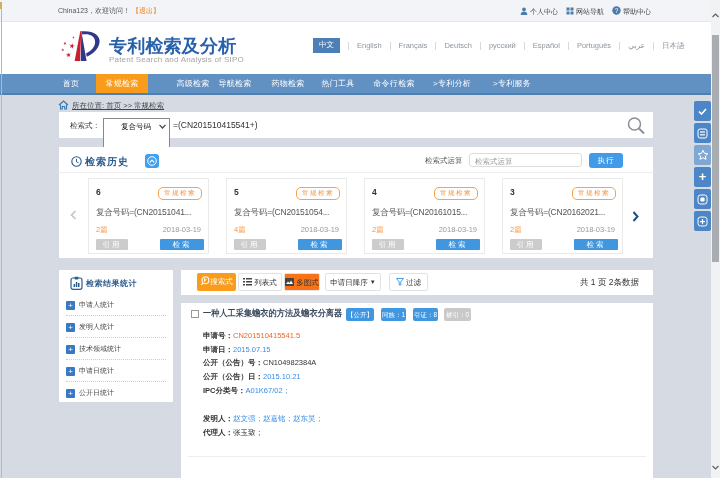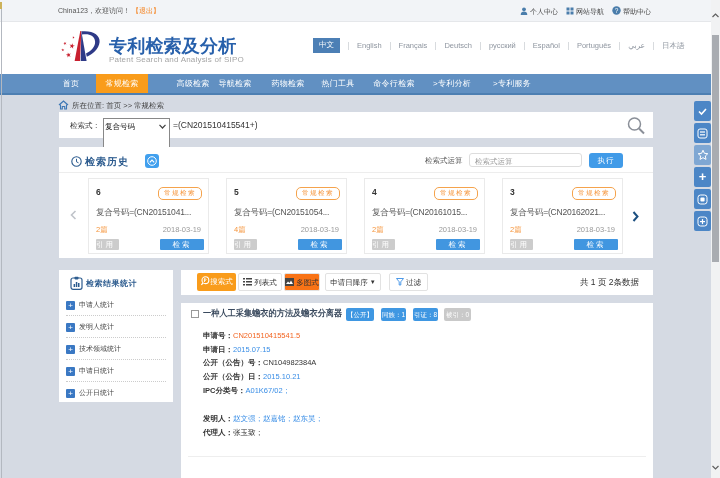--- a/index.html
+++ b/index.html
@@ -17,42 +17,42 @@
 #langbar .sep { width:1px; height:8px; background:#d8dbde; margin:0 8px; }
 #langbar .zh { background:#4c7fb5; color:#fff; padding:2px 6px 3px; font-size:7.5px; }
 #title1 { left:109px; top:34px; font-size:18px; font-weight:bold; color:#2760ab; letter-spacing:0.2px;}
 #title2 { left:109px; top:55px; font-size:8px; color:#a5a5a5; letter-spacing:0.2px;}
 
 #nav { left:0; top:74px; width:711px; height:19px; background:#6190c2; font-size:8px; color:#fff; }
 #nav .it { position:absolute; top:0; height:19px; line-height:19px; text-align:center; letter-spacing:0.3px; }
 #navstrip { left:0; top:93px; width:711px; height:2px; background:#4d7fb2; }
 #graybg { left:0; top:95px; width:711px; height:383px; background:#d5dae3; }
 
-#crumb { left:72px; top:101px; font-size:7.5px; color:#444; }
+#crumb { left:72px; top:101px; font-size:7.5px; color:#444;text-decoration:underline; }
 
 .panel { position:absolute; background:#fff; }
 #searchp { left:59px; top:112px; width:594px; height:26px; }
 #histp { left:59px; top:147px; width:594px; height:111px; }
 #sidep { left:59px; top:270px; width:114px; height:132px; }
 #toolp { left:181px; top:270px; width:472px; height:25px; }
 #resp { left:181px; top:303px; width:472px; height:175px; }
 
 #searchp .lbl { position:absolute; left:11px; top:9px; font-size:7.5px; color:#333; }
-#sel1 { position:absolute; left:44px; top:6px; width:67px; height:30px; border:1px solid #888; font-size:7.5px; color:#222; padding:3px 1px; background:#fff; }
+#sel1 { position:absolute; left:44px; top:6px; width:67px; height:30px; border:1px solid #888; font-size:7.5px; color:#222; padding:3px 17px; background:#fff; }
 #searchp .expr { position:absolute; left:114px; top:8px; font-size:8.5px; color:#333; }
 
 #histp .hd { position:absolute; left:12px; top:7px; height:16px; }
 #histp .hline { position:absolute; left:0; top:25px; width:594px; height:1px; background:#ededed; }
 .card { position:absolute; top:31px; width:121px; height:76px; background:#fff; border:1px solid #eaeaea; }
 .card .num { position:absolute; left:7px; top:8px; font-size:8.5px; font-weight:bold; color:#333; }
 .card .pill { position:absolute; right:6px; top:8px; font-size:6.5px; color:#f5953c; border:1px solid #f5a34c; border-radius:5px; padding:1px 5px 1px; letter-spacing:1.5px; white-space:nowrap; }
 .card .expr { position:absolute; left:7px; top:28px; width:110px; font-size:8.5px; color:#555; white-space:nowrap; letter-spacing:-0.2px; }
 .card .cnt { position:absolute; left:7px; top:46px; font-size:7.5px; color:#f5953c; }
 .card .dt { position:absolute; right:7px; top:46px; font-size:7.5px; color:#999; }
-.card .b1 { position:absolute; left:7px; top:60px; width:23px; height:11px; background:#cccccc; color:#fff; font-size:7.5px; text-align:left; line-height:11px; border-radius:1px; letter-spacing:2px; }
+.card .b1 { position:absolute; left:7px; top:60px; width:32px; height:11px; background:#cccccc; color:#fff; font-size:7.5px; text-align:center; line-height:11px; border-radius:1px; letter-spacing:2px; }
 .card .b2 { position:absolute; right:4px; top:60px; width:44px; height:11px; background:#4196e0; color:#fff; font-size:7.5px; text-align:center; line-height:11px; border-radius:1px; letter-spacing:2px; }
 #histp .oplbl { position:absolute; left:366px; top:9px; font-size:7.5px; color:#555; }
 #histp .opinput { position:absolute; left:410px; top:6px; width:113px; height:14px; border:1px solid #ddd; border-radius:3px; font-size:7.5px; color:#999; padding:3px 5px; }
 #histp .opbtn { position:absolute; left:530px; top:6px; width:34px; height:15px; background:#419be8; border-radius:3px; color:#fff; font-size:7.5px; text-align:center; line-height:15px; letter-spacing:1px; }
 
 #sidep .hd { position:absolute; left:11px; top:8px; font-size:8px; font-weight:bold; color:#2d5c8f; }
 .sitem { position:absolute; left:7px; width:100px; font-size:7px; color:#444; }
 .sitem .plus { display:inline-block; width:9px; height:9px; background:#3a78c3; color:#fff; font-size:8px; line-height:9px; text-align:center; border-radius:1px; margin-right:4px; vertical-align:-1px; }
 .sdot { position:absolute; left:7px; width:100px; border-top:1px dotted #ccc; }
 

